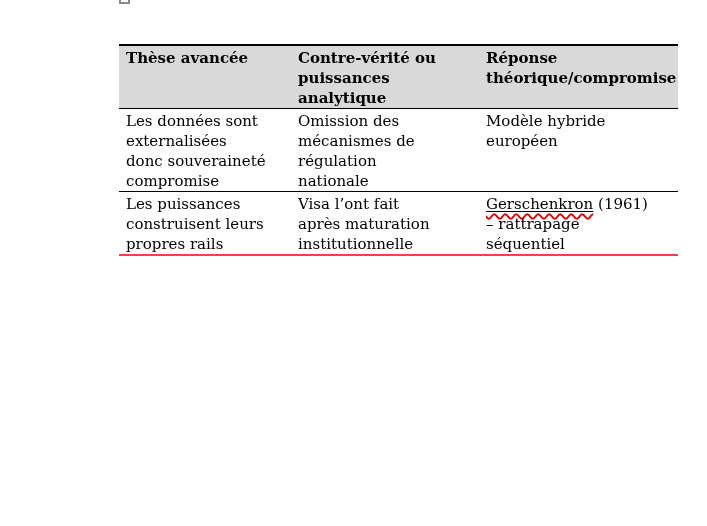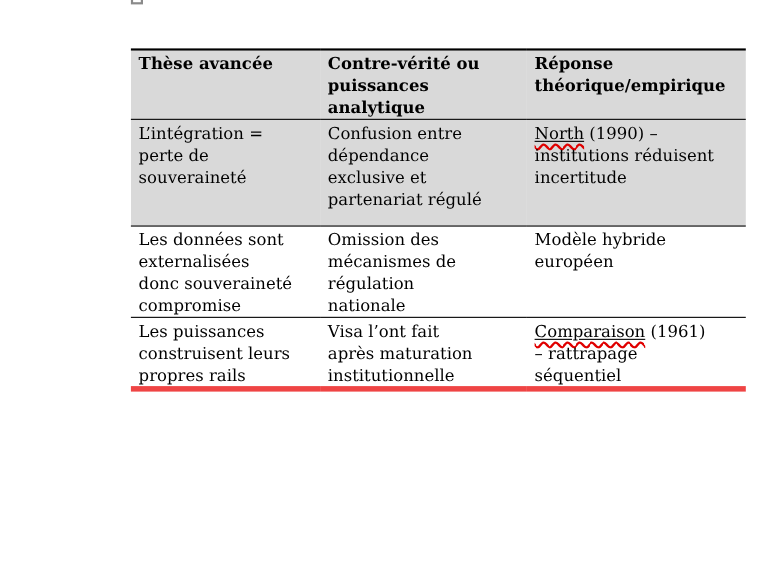--- a/index.html
+++ b/index.html
@@ -44,21 +44,21 @@
     color: #000000;
     white-space: pre-line;
     border-bottom: 1.5px solid #000000;
     overflow: hidden;
   }
   .doc-table th {
     font-weight: bold;
     border-top: 2px solid #000000;
   }
   .doc-table tr:last-child td {
-    border-bottom: 5px solid #ef4444;
+    border-bottom: 2px solid #ef4444;
   }
   .doc-table tr.shaded th,
   .doc-table tr.shaded td {
     background: #d9d9d9;
   }
   
   .spw {
     text-decoration: underline solid #000000;
     text-decoration-thickness: 1px;
     text-underline-offset: 2px;
@@ -82,36 +82,24 @@
       <col style="width:188px">
       <col style="width:199px">
     </colgroup>
     <tbody>
       <tr class="shaded" style="height:60px">
         <th>Thèse avancée</th>
         <th>Contre-vérité ou
 puissances
 analytique</th>
         <th>Réponse
-théorique/empirique</th>
+théorique/compromise</th>
       </tr>
 
 
-      <tr class="shaded" style="height:97px">
-        <td>L’intégration =
-perte de
-souveraineté</td>
-        <td>Confusion entre
-dépendance
-exclusive et
-partenariat régulé</td>
-        <td><span class="spw"><span class="spi">North</span></span><span> (1990) –
-institutions réduisent
-incertitude</span></td>
-      </tr>
 
       <tr style="height:80px">
         <td>Les données sont
 externalisées
 donc souveraineté
 compromise</td>
         <td>Omission des
 mécanismes de
 régulation
 nationale</td>
@@ -120,20 +108,20 @@
       </tr>
 
 
       <tr style="height:57px">
         <td>Les puissances
 construisent leurs
 propres rails</td>
         <td>Visa l’ont fait
 après maturation
 institutionnelle</td>
-        <td><span class="spw"><span class="spi">Comparaison</span></span><span> (1961)
+        <td><span class="spw"><span class="spi">Gerschenkron</span></span><span> (1961)
 – rattrapage
 séquentiel</span></td>
       </tr>
     </tbody>
   </table>
 
 </div>
 
 </body></html>

